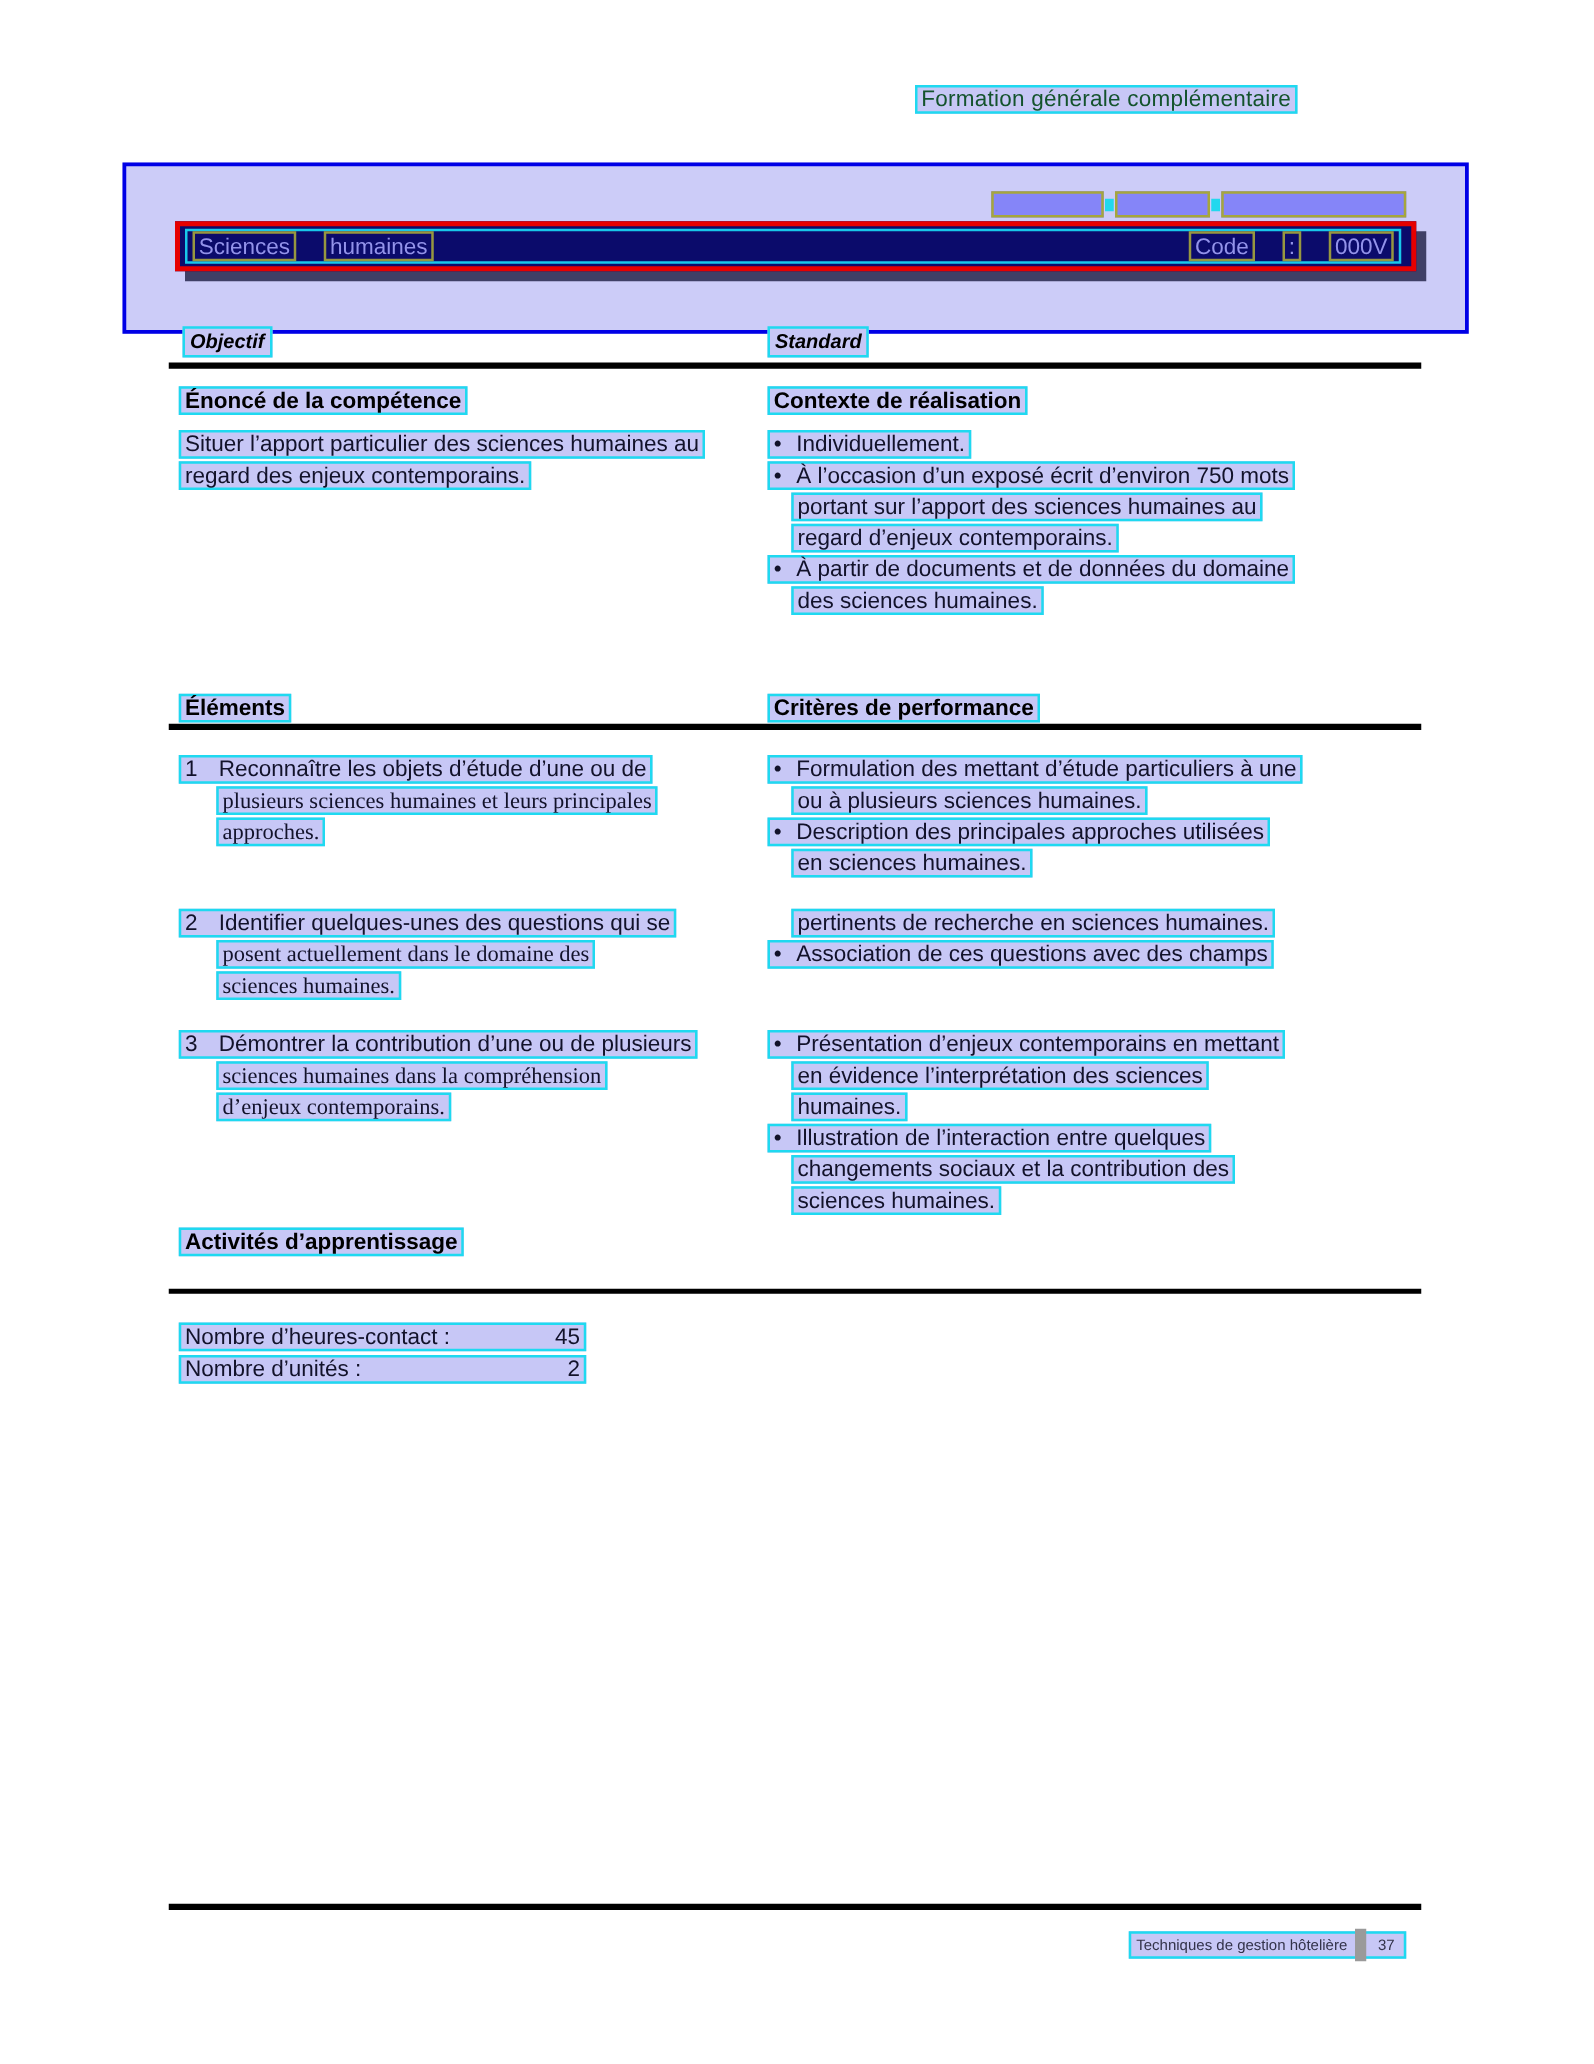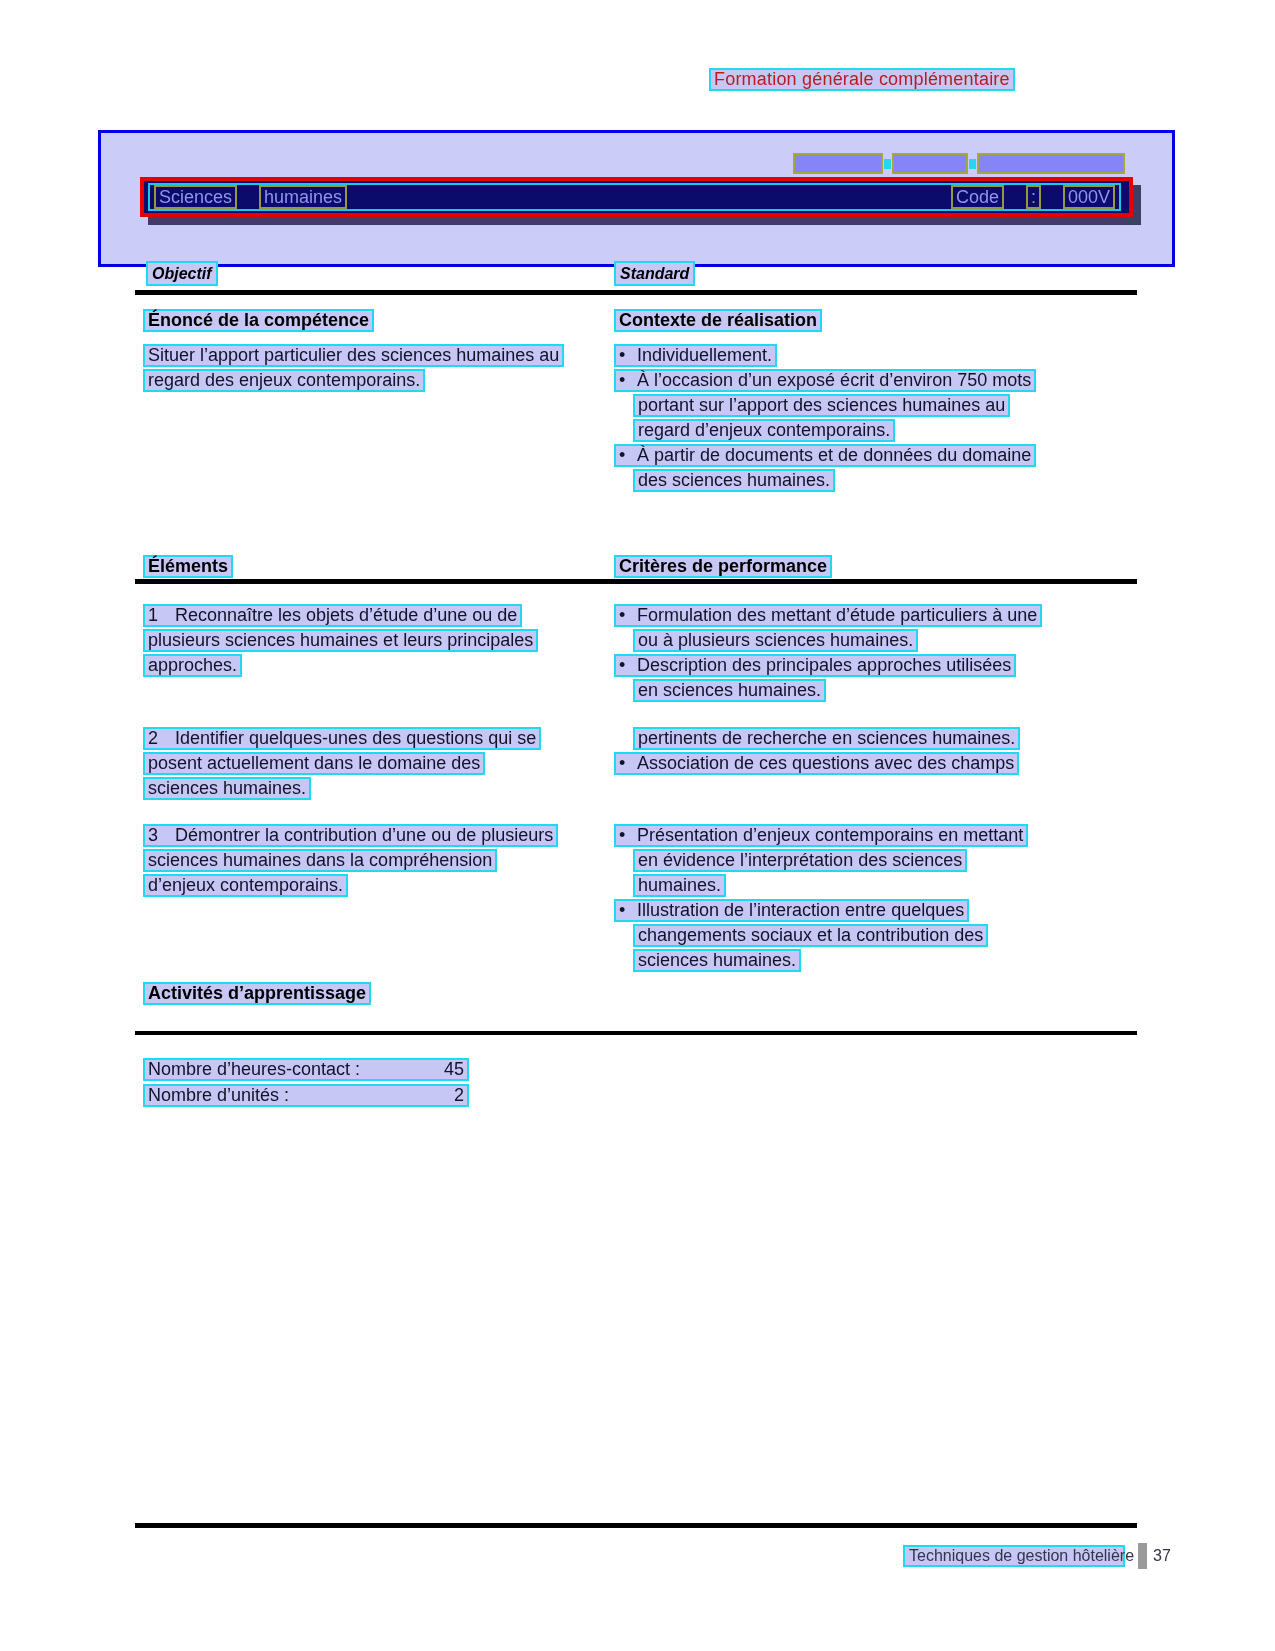--- a/index.html
+++ b/index.html
@@ -6,22 +6,22 @@
   .page{position:relative;width:1275px;height:1651px;background:#ffffff;overflow:hidden;
         font-family:"Liberation Sans",sans-serif;color:#12122a;}
 
   
   .hl{background:#c7c7f6;border:2px solid #1fd9f0;padding:0 3px;
       font-size:18px;line-height:19px;white-space:nowrap;}
   .line{display:table;margin-bottom:2px;}
   .abs{position:absolute;}
 
   
-  .pg-hdr{position:absolute;top:68px;left:709px;display:table;
-          color:#b91c1c;font-size:18px;letter-spacing:.2px;}
+  .pg-hdr{position:absolute;top:68px;left:732px;display:table;
+          color:#14532d;font-size:18px;letter-spacing:.2px;}
 
   
   .panel{position:absolute;left:98px;top:130px;width:1077px;height:137px;
          background:#ccccf8;border:3px solid #0000e6;box-sizing:border-box;}
   .field{position:absolute;top:20px;height:21px;background:#8585f8;
          border:2px solid #a6a63c;box-sizing:border-box;}
   .f1{left:692px;width:90px;} .f2{left:791px;width:76px;} .f3{left:876px;width:148px;}
   .gapmark{position:absolute;top:26px;width:7px;height:10px;background:#22d8ee;}
   .g1{left:783px;} .g2{left:868px;}
 
@@ -42,33 +42,33 @@
   .subhead{font-weight:bold;display:table;color:#000;}
 
   .rule{position:absolute;left:135px;width:1002px;background:#000;}
   .r5{height:5px;} .r4{height:4px;}
 
   
   .row{position:absolute;left:143px;width:1000px;}
   .col-l{position:absolute;left:0;top:0;}
   .col-r{position:absolute;left:471px;top:0;}
   .inum{display:inline-block;width:27px;}
-  .cont{}
+  .cont{margin-left:30px;font-family:Liberation Serif, serif;}
   .bgroup{margin-bottom:2px;}
   .bullet{display:inline-block;width:18px;}
   .bullet::before{content:"\2022";}
   .bcont{margin-left:19px;}
 
   
   .stat-line{display:flex;justify-content:space-between;width:316px;margin-bottom:3px;}
 
   
   .footer-box{position:absolute;left:903px;top:1545px;width:222px;display:flex;
               align-items:center;background:#c7c7f6;border:2px solid #1fd9f0;
-              box-sizing:border-box;font-size:16px;line-height:16px;color:#33334a;
+              box-sizing:border-box;font-size:12px;line-height:16px;color:#33334a;
               padding:1px 4px;}
   .footer-program{flex:1;white-space:nowrap;}
   .page-sep{width:9px;height:26px;background:#9a9a9a;margin:-5px 6px -5px 4px;flex:none;}
   .page-num{width:20px;text-align:center;}
 </style>
 </head>
 <body>
 
 <div class="page">
 

